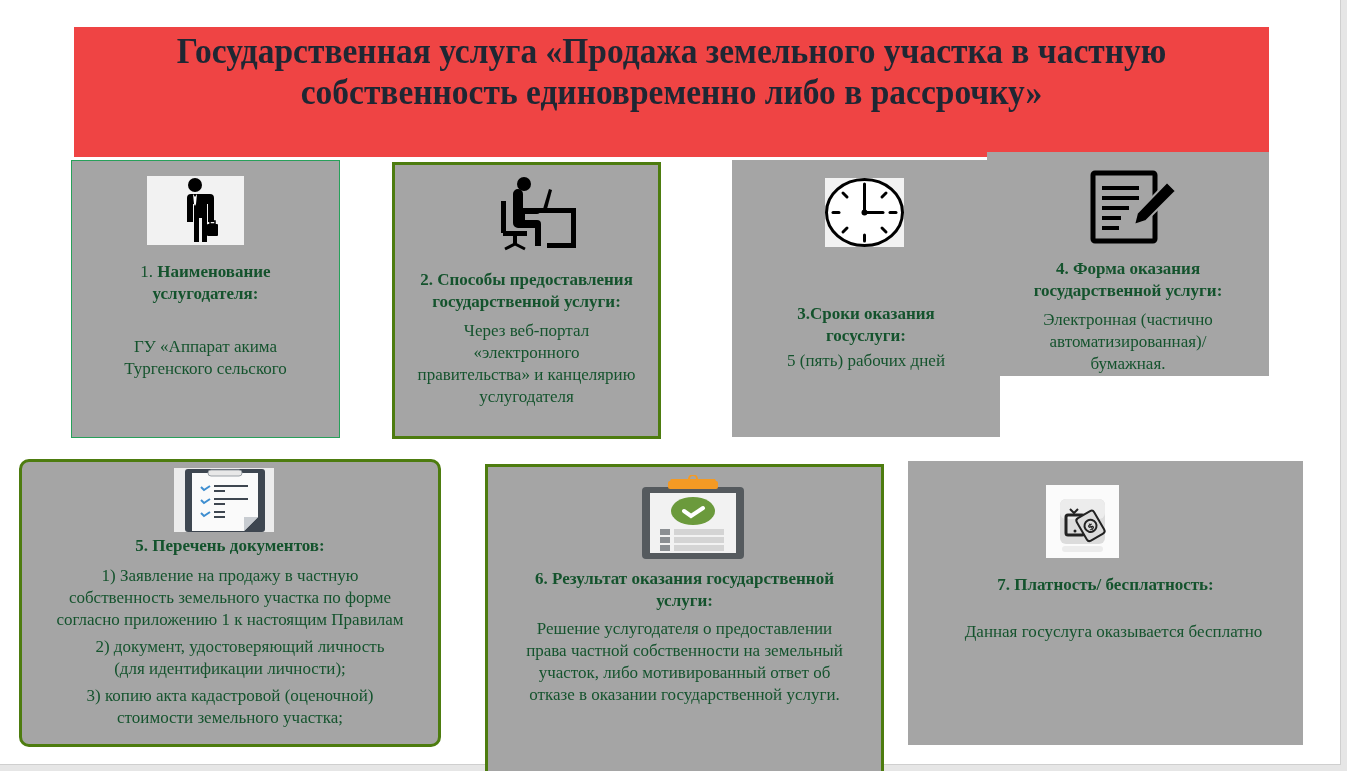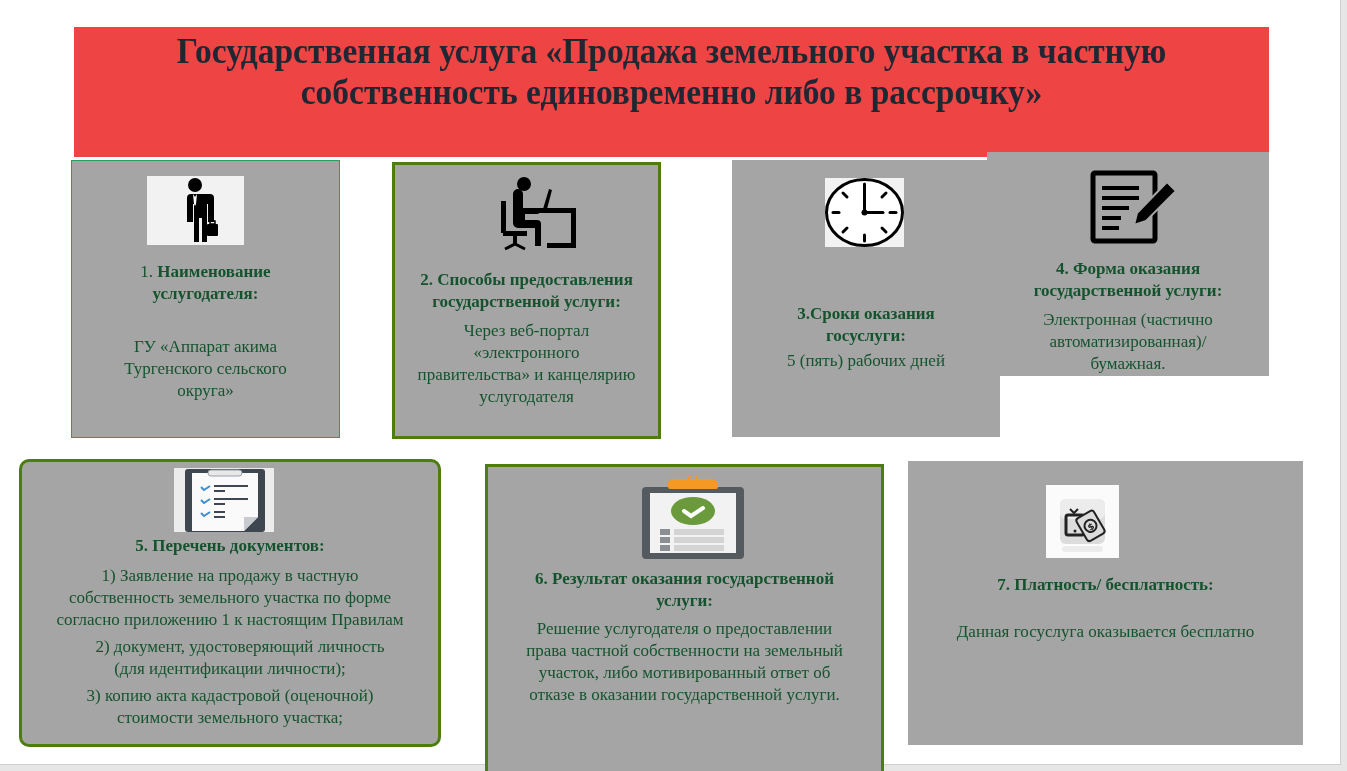--- a/index.html
+++ b/index.html
@@ -58,21 +58,20 @@
         <rect x="63" y="45" width="5" height="3" fill="none" stroke="#000" stroke-width="1.5"></rect>
       </svg>
     </div>
     <div class="heading" style="top:100px;">
       <div><span class="num-normal">1.</span> <span>Наименование</span></div>
       <div>услугодателя:</div>
     </div>
     <div class="body" style="top:175px;">
       <p>ГУ «Аппарат акима</p>
       <p>Тургенского сельского</p>
-      <p>округа»</p>
     </div>
   </div>
 
   <div class="box b-brown" style="left:392px; top:162px; width:269px; height:277px;">
     <div class="icon-wrap" style="left:104px; top:10px; width:80px; height:78px;">
       <svg width="80" height="78" viewBox="0 0 80 78">
         <circle cx="25" cy="9" r="7" fill="#000"></circle>
         <rect x="2" y="26" width="5" height="32" fill="#000"></rect>
         <path d="M14 19 a5 5 0 0 1 10 0 v14 h14 a3 3 0 0 1 0 6 h-12 v6 h12 a4 4 0 0 1 4 4 v22 h-6 v-18 h-17 a5 5 0 0 1 -5 -5z" fill="#000"></path>
         <rect x="4" y="56" width="24" height="5" fill="#000"></rect>
@@ -227,18 +226,18 @@
           <rect x="34" y="28" width="20" height="26" rx="3" fill="#dcdcdc" stroke="#222" stroke-width="2"></rect>
           <circle cx="44" cy="41" r="6" fill="none" stroke="#222" stroke-width="2"></circle>
           <text x="44" y="45" font-size="9" text-anchor="middle" font-family="DejaVu Sans, sans-serif" font-weight="bold" fill="#222">$</text>
         </g>
         <rect x="16" y="61" width="41" height="6" rx="3" fill="#ececec"></rect>
       </svg>
     </div>
     <div class="heading" style="top:113px;">
       <div>7. Платность/ бесплатность:</div>
     </div>
-    <div class="body" style="top:160px;">
+    <div class="body" style="top:160px;margin-left:8px;">
       <p>Данная госуслуга оказывается бесплатно</p>
     </div>
   </div>
 
 </div>
 
 </body></html>

